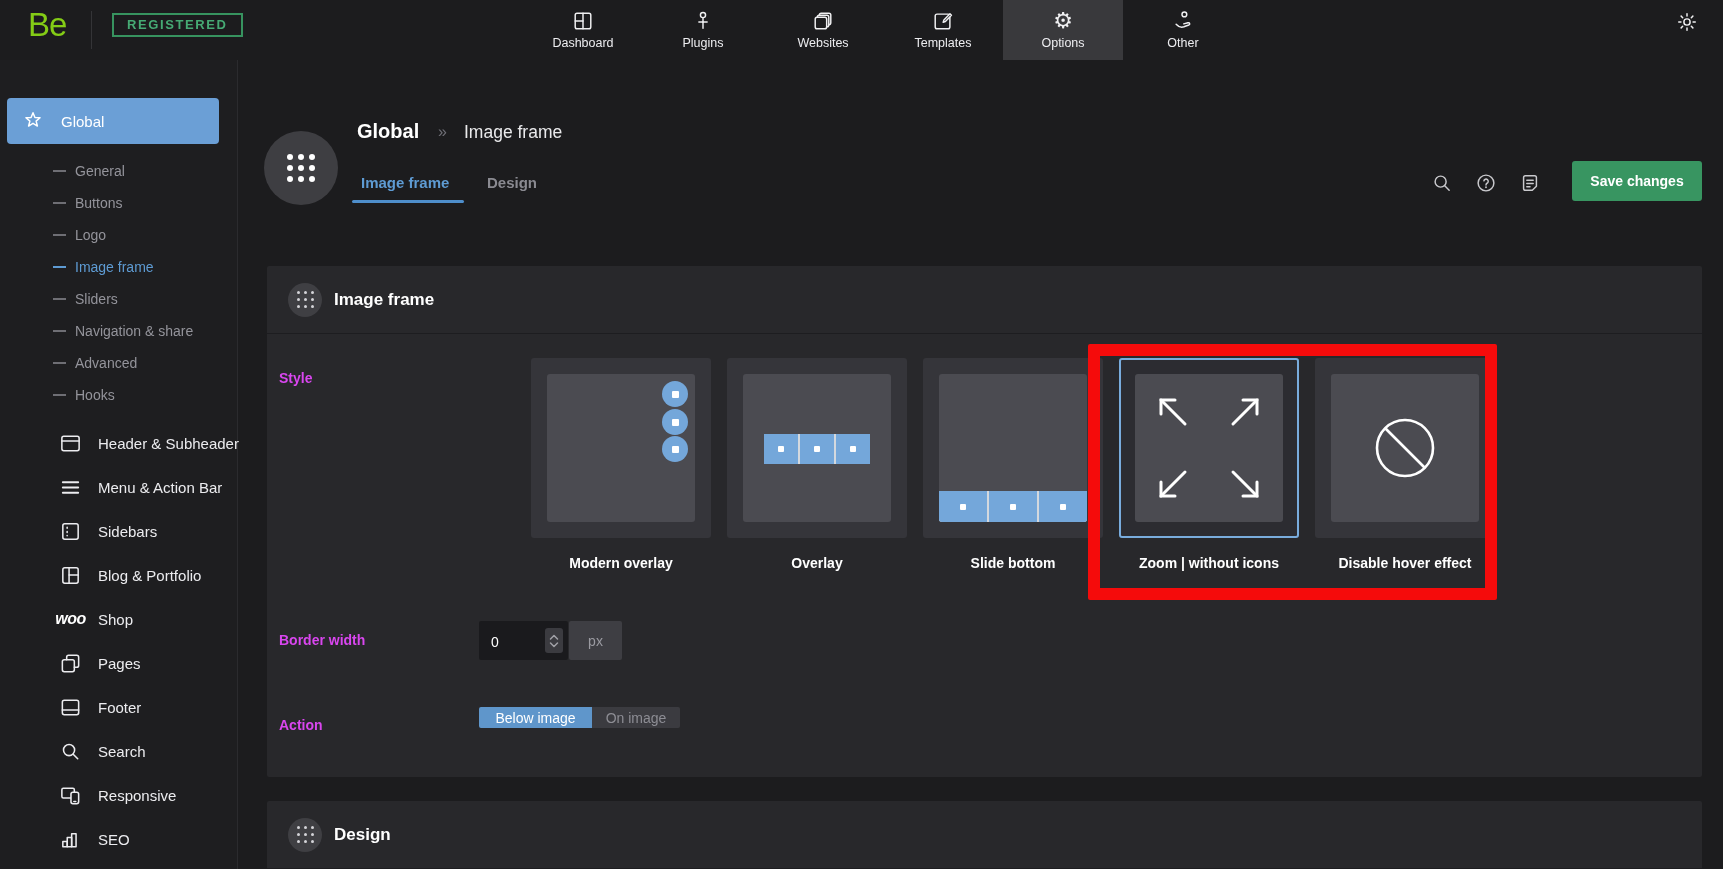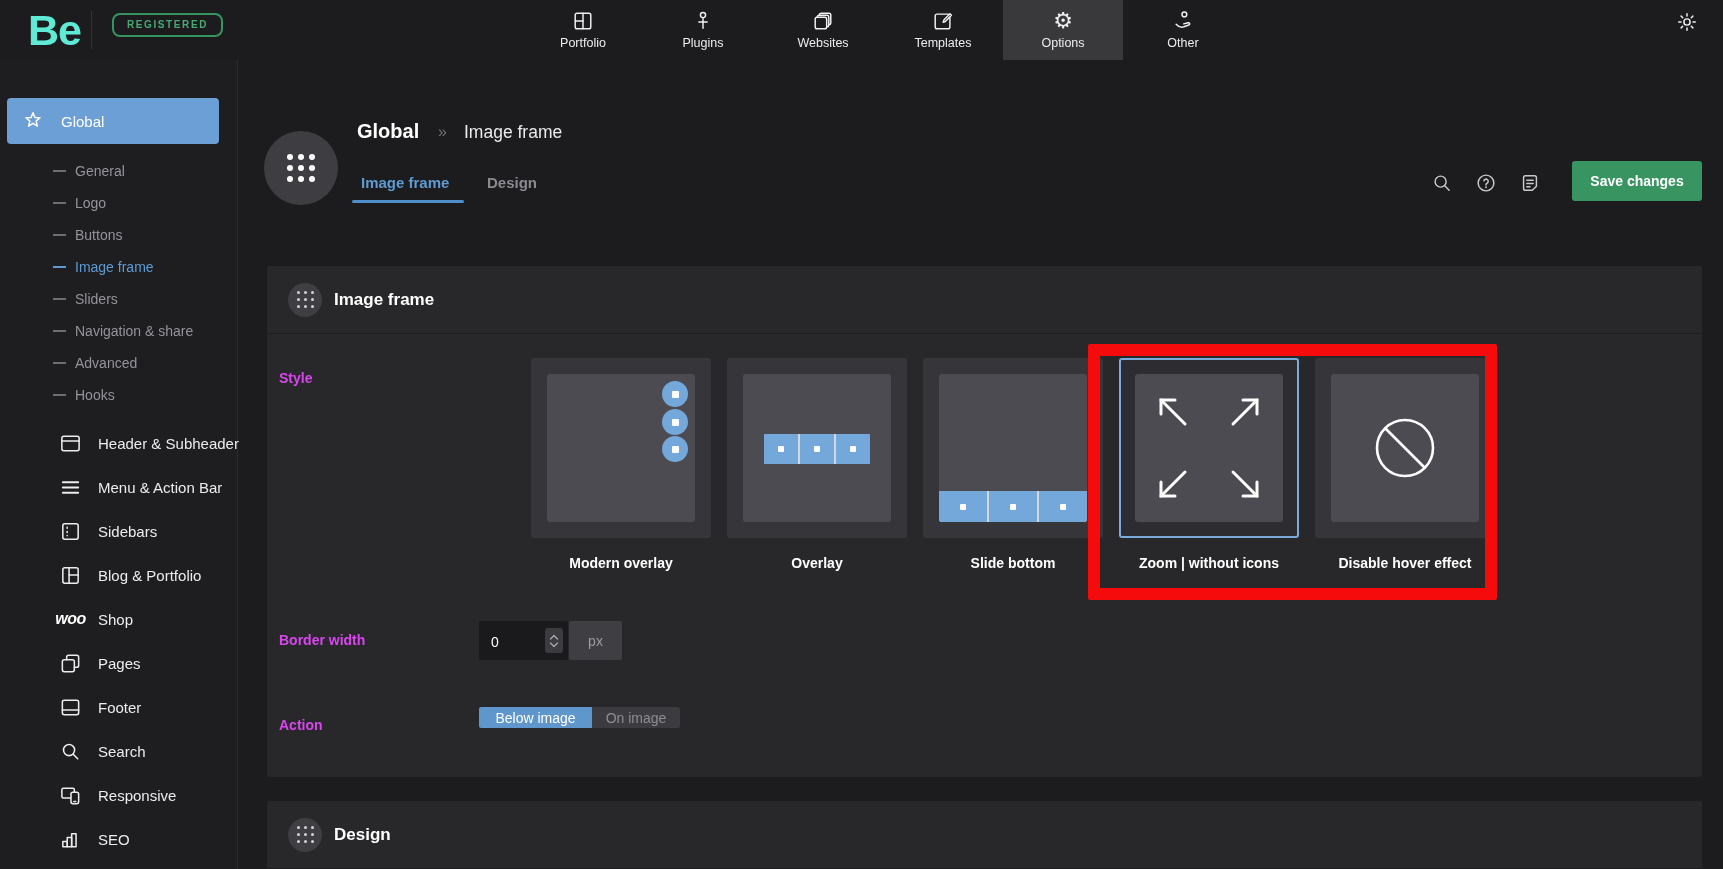--- a/index.html
+++ b/index.html
@@ -1,23 +1,23 @@
 <!DOCTYPE html>
 <html><head>
 <meta charset="utf-8">
 <style>
   html,body{margin:0;padding:0;background:#151517;}
   body{font-family:"Liberation Sans",sans-serif;-webkit-font-smoothing:antialiased;}
   .canvas{position:relative;width:1723px;height:869px;overflow:hidden;background:#1c1c1e;color:#e9e9ec;}
 
   
   .topbar{position:absolute;left:0;top:0;width:1723px;height:60px;background:#1c1c1e;z-index:20;}
-  .logo{position:absolute;left:28px;top:6px;font-size:43px;font-weight:bold;color:#5eead4;letter-spacing:-1px;cursor:pointer;}
+  .logo{position:absolute;left:28px;top:6px;font-size:33px;font-weight:normal;color:#84cc16;letter-spacing:-1px;cursor:pointer;}
   .logo-divider{position:absolute;left:91px;top:11px;width:1px;height:38px;background:#343437;}
-  .badge{position:absolute;left:112px;top:13px;height:20px;line-height:20px;padding:0 13px;border:2px solid #37935f;border-radius:8px;color:#46aa74;font-size:10px;font-weight:bold;letter-spacing:1.6px;}
+  .badge{position:absolute;left:112px;top:13px;height:20px;line-height:20px;padding:0 13px;border:2px solid #37935f;border-radius:0;color:#46aa74;font-size:13px;font-weight:bold;letter-spacing:1.6px;}
   .nav{position:absolute;left:523px;top:0;height:60px;display:flex;}
   .nav-item{width:120px;height:60px;display:flex;flex-direction:column;align-items:center;justify-content:center;gap:4px;font-size:12.5px;color:#ededf0;cursor:pointer;}
   .nav-item.active{background:#39393c;}
   .nav-item .nicon{height:22px;display:flex;align-items:center;justify-content:center;}
   .gear-glyph{font-size:22px;line-height:22px;color:#f0f0f2;}
   .sun{position:absolute;left:1676px;top:11px;cursor:pointer;}
 
   
   .sidebar{position:absolute;left:0;top:60px;width:237px;height:809px;background:#1e1e20;border-right:1px solid #2b2b2e;z-index:10;}
   .global-item{position:absolute;left:7px;top:38px;width:212px;height:46px;background:#6b9fd6;border-radius:4px;display:flex;align-items:center;padding-left:15px;gap:17px;color:#fff;font-size:15px;cursor:pointer;box-sizing:border-box;}
@@ -108,21 +108,21 @@
 
     <div class="nav">
       <div class="nav-item">
         <span class="nicon">
           <svg class="ic topic" width="22" height="22" viewBox="0 0 24 24">
               <rect x="3.5" y="3.5" width="17" height="17" rx="2"></rect>
               <line x1="12" y1="3.5" x2="12" y2="20.5"></line>
               <line x1="3.5" y1="12" x2="12" y2="12"></line>
             </svg>
         </span>
-        <span>Portfolio</span>
+        <span>Dashboard</span>
       </div>
       <div class="nav-item">
         <span class="nicon">
           <svg class="ic topic" width="22" height="22" viewBox="0 0 24 24">
               <circle cx="12" cy="5.5" r="2.8"></circle>
               <line x1="12" y1="8.3" x2="12" y2="13"></line>
               <line x1="7.5" y1="13" x2="16.5" y2="13"></line>
               <line x1="12" y1="13" x2="12" y2="20"></line>
             </svg>
         </span>
@@ -189,25 +189,25 @@
       <span>Global</span>
     </div>
 
     <div class="subnav">
       <div class="sub-item">
           <span class="dash"></span>
           <span>General</span>
         </div>
       <div class="sub-item">
           <span class="dash"></span>
+          <span>Buttons</span>
+        </div>
+      <div class="sub-item">
+          <span class="dash"></span>
           <span>Logo</span>
-        </div>
-      <div class="sub-item">
-          <span class="dash"></span>
-          <span>Buttons</span>
         </div>
       <div class="sub-item active">
           <span class="dash"></span>
           <span>Image frame</span>
         </div>
       <div class="sub-item">
           <span class="dash"></span>
           <span>Sliders</span>
         </div>
       <div class="sub-item">

